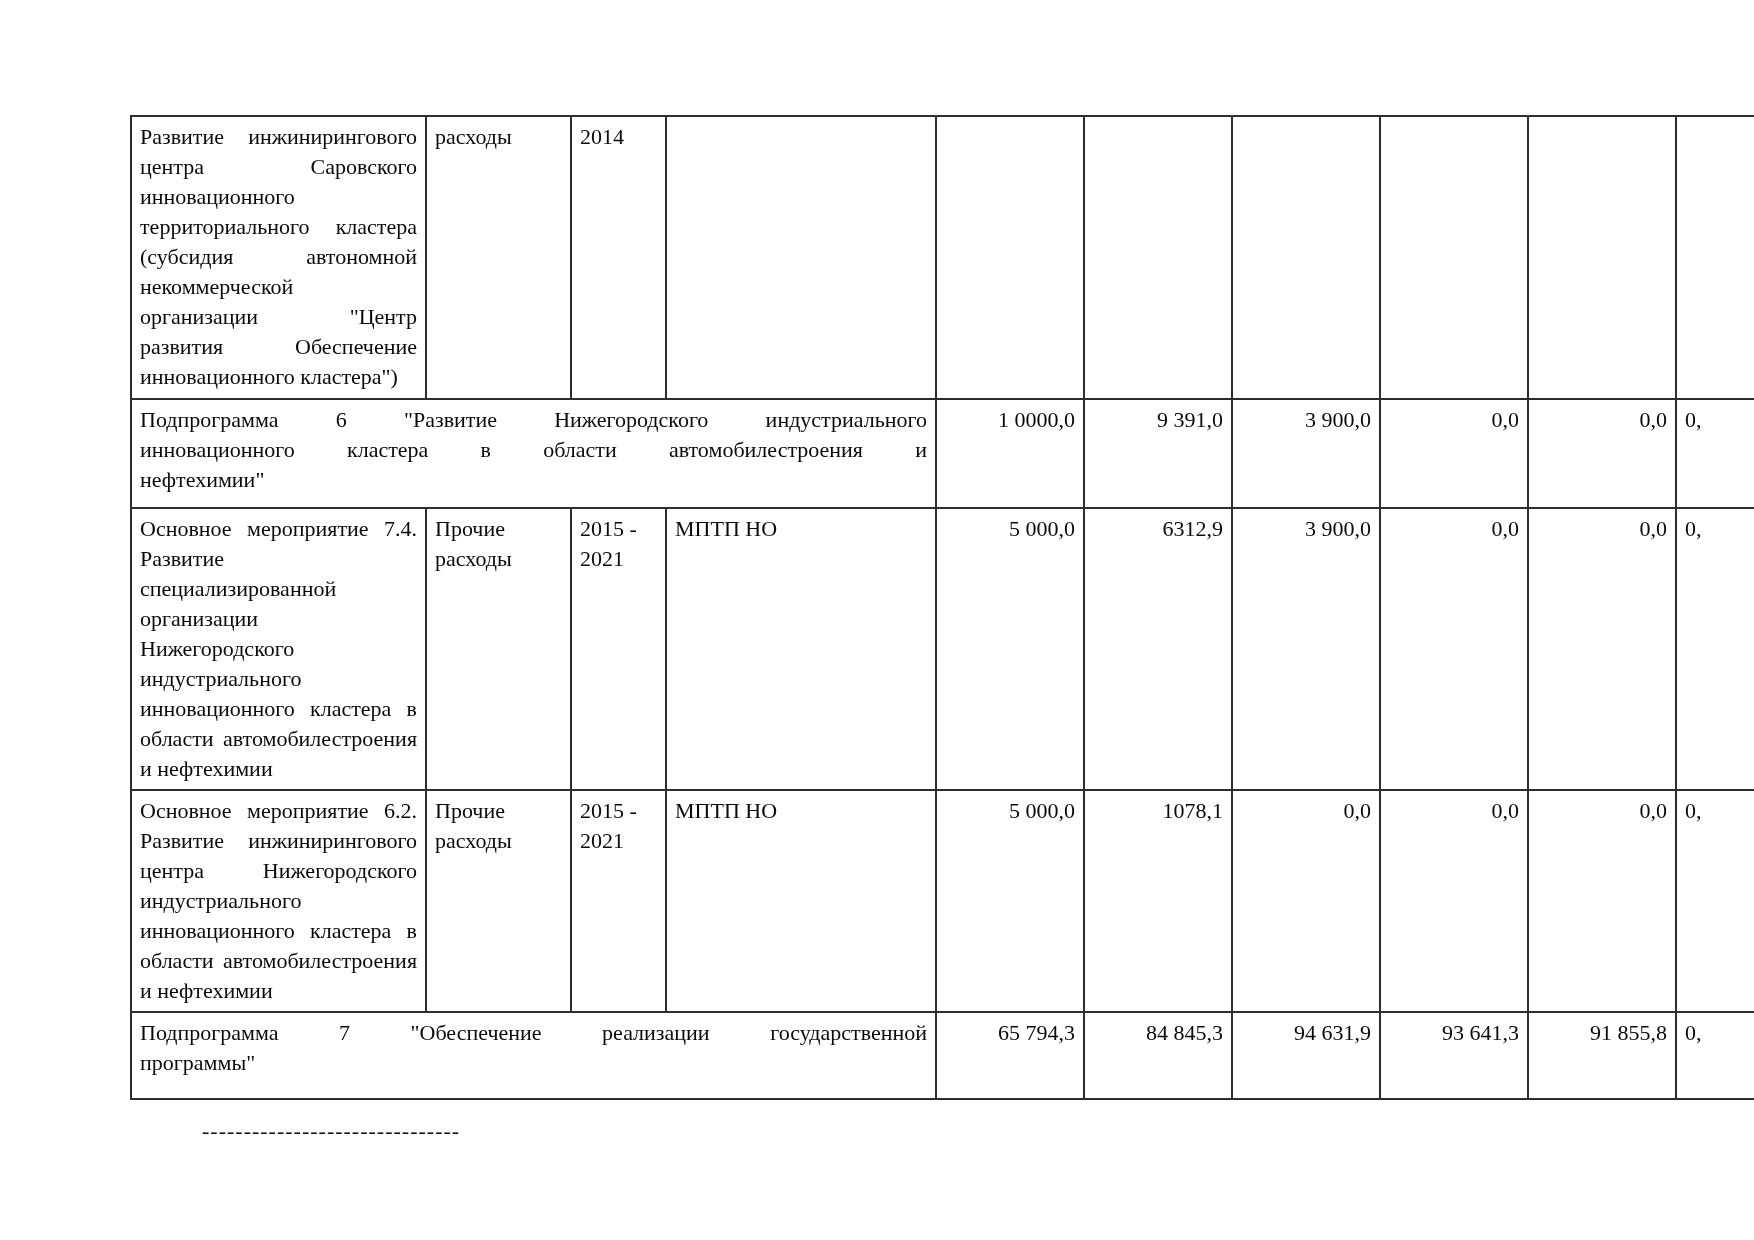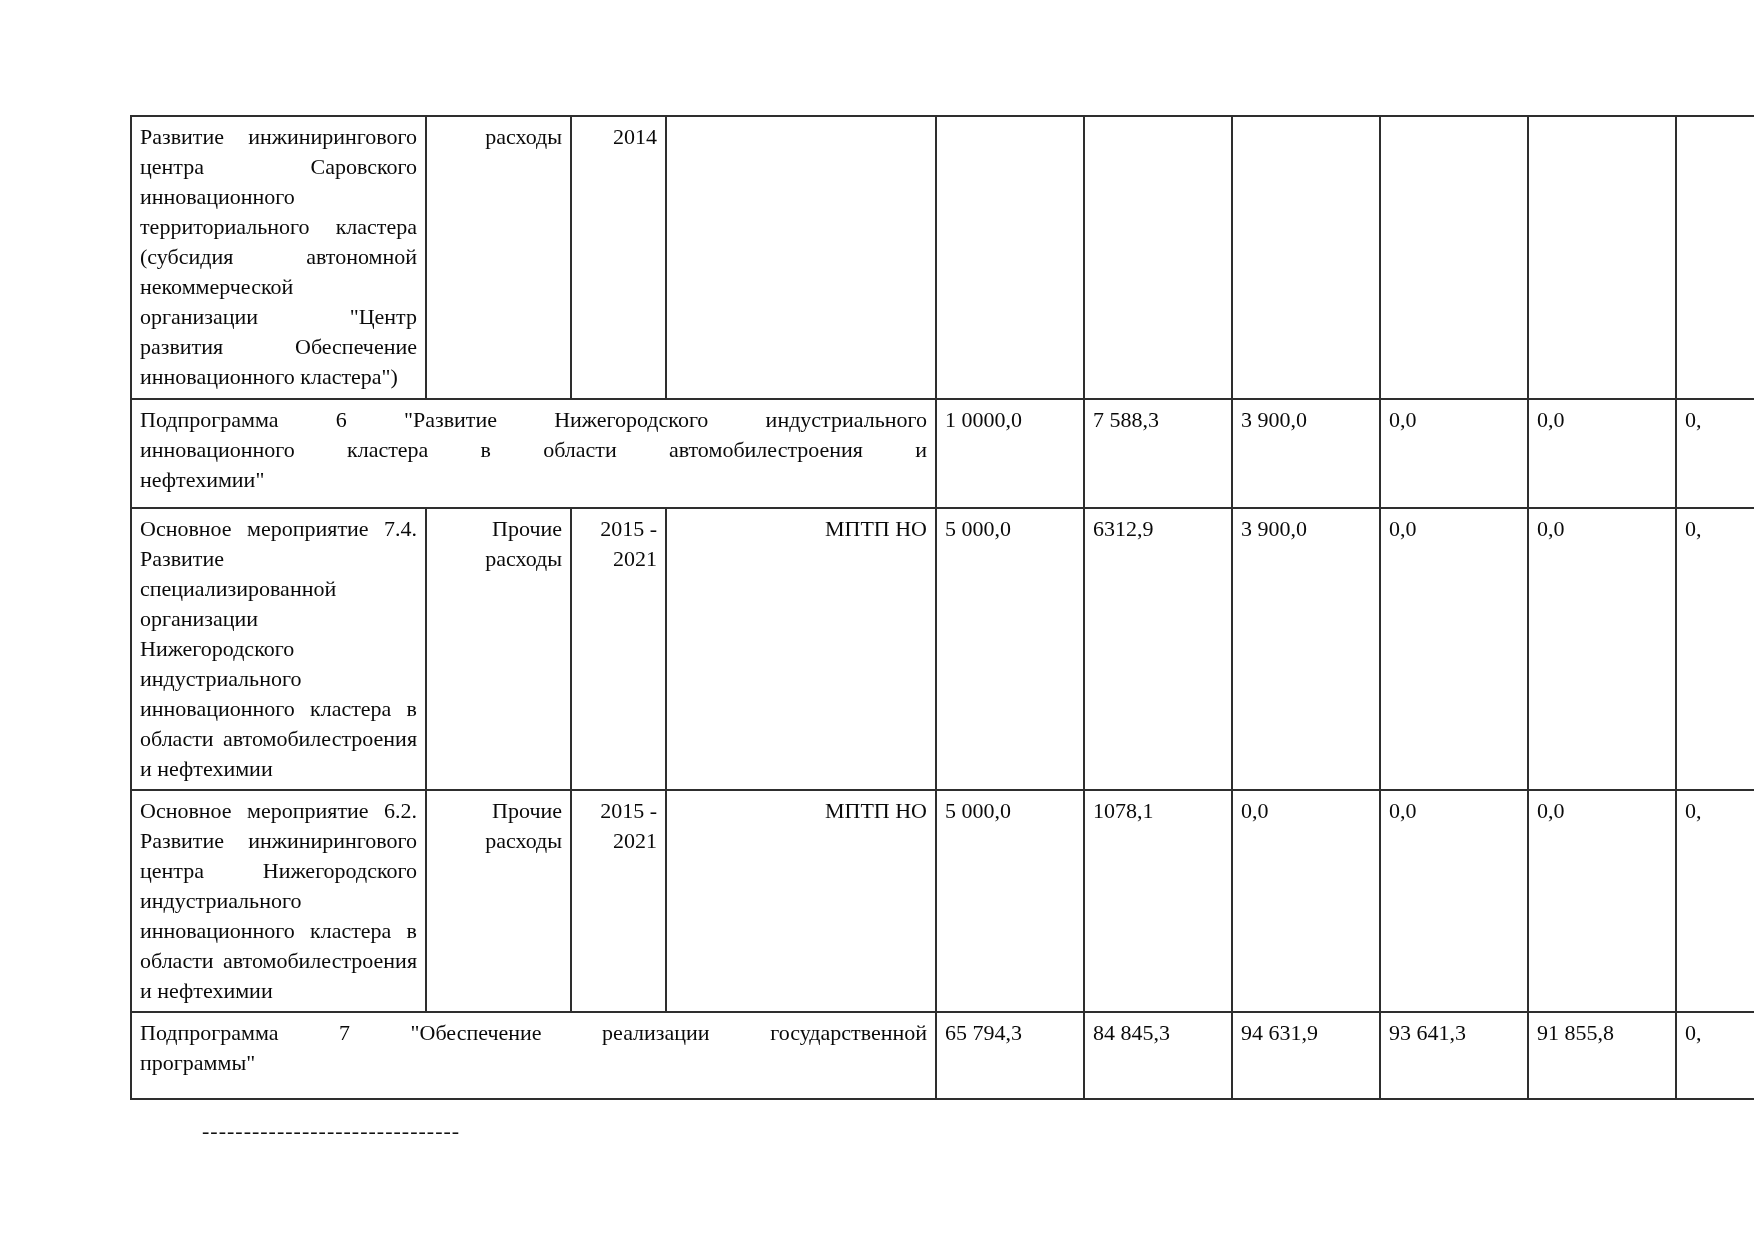--- a/index.html
+++ b/index.html
@@ -23,22 +23,22 @@
   }
   table.budget td{
     border:2px solid #2e2e2e;
     vertical-align:top;
     padding:5px 8px;
     overflow:hidden;
   }
   td.namecell{ text-align:left; padding:5px 8px 5px 9px; }
   .jl{ text-align:justify; text-align-last:justify; }
   .jl.last{ text-align-last:left; }
-  td.center{ text-align:right; padding:5px 3px;font-family:Liberation Serif, serif; }
-  td.num{ text-align:left; padding:5px 2px; white-space:nowrap;margin-top:10px; }
+  td.center{ text-align:left; padding:5px 3px;font-family:Liberation Serif, serif; }
+  td.num{ text-align:right; padding:5px 2px; white-space:nowrap;margin-top:10px; }
   td.vclip{ text-align:left; padding:5px 0 5px 47px; white-space:nowrap; }
   tr.r1{height:283px;} tr.r2{height:109px;} tr.r3{height:282px;}
   tr.r4{height:216px;} tr.r5{height:87px;}
   .footsep{
     position:absolute;left:202px;top:1118px;
     font-size:22px;letter-spacing:1px;white-space:nowrap;color:#111;
   }
 </style>
 </head>
 <body>
@@ -83,21 +83,21 @@
         <td class="vclip"></td>
       </tr>
 
       <tr class="r2">
         <td class="namecell" colspan="4">
           <div class="jl">Подпрограмма 6 "Развитие Нижегородского индустриального</div>
           <div class="jl">инновационного кластера в области автомобилестроения и</div>
           <div class="jl last">нефтехимии"</div>
         </td>
         <td class="num">1 0000,0</td>
-        <td class="num">7 588,3</td>
+        <td class="num">9 391,0</td>
         <td class="num">3 900,0</td>
         <td class="num">0,0</td>
         <td class="num">0,0</td>
         <td class="vclip">0,</td>
       </tr>
 
       <tr class="r3">
         <td class="namecell">
           <div class="jl">Основное мероприятие 7.4.</div>
           <div class="jl">Развитие</div>

